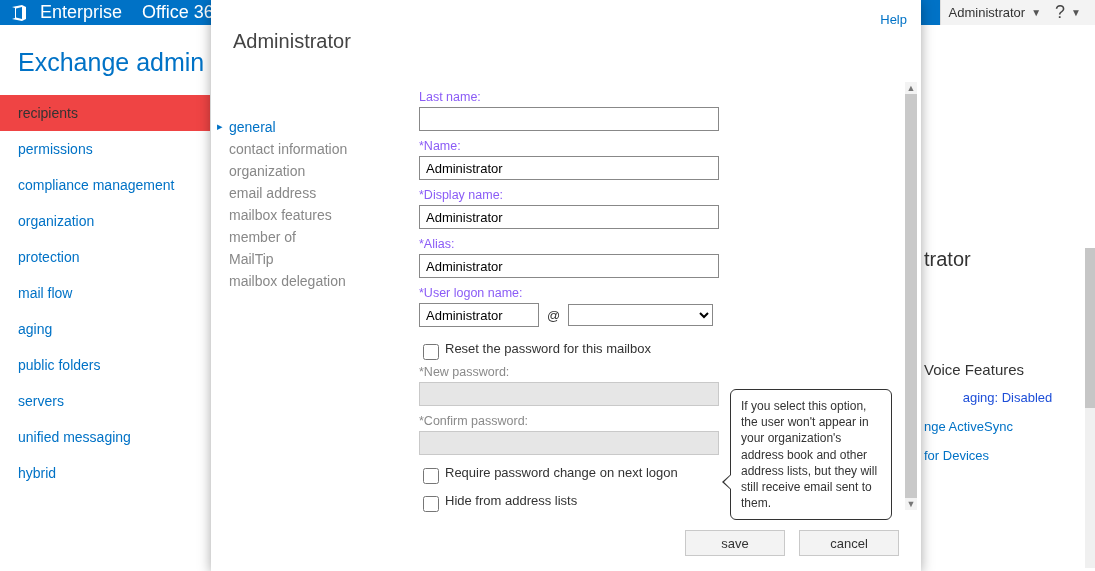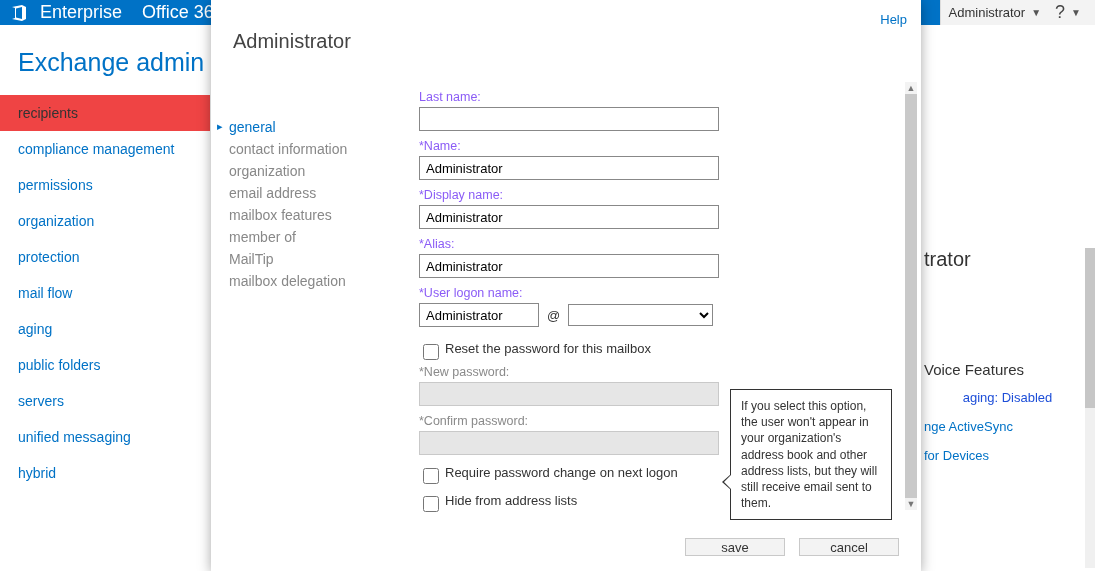--- a/index.html
+++ b/index.html
@@ -46,30 +46,30 @@
   .form-input.long { width:300px; }
   .form-input.short { width:120px; }
   .form-input.dis { background:#e6e6e6; border:1px solid #c9c9c9; }
   .logon-row { display:flex; align-items:center; gap:8px; }
   .at { font-size:13px; }
   .domain-select { width:145px; height:22px; border:1px solid #888; background:#fff; font-size:12px; }
   .chk-row { display:flex; align-items:flex-start; margin-top:10px; }
   .chk-row input { width:16px; height:16px; margin-right:6px; }
   .chk-row label { font-size:13px; }
   
-  .tooltip { position:absolute; left:730px; top:389px; width:162px; background:#fff; border:1px solid #333; border-radius:0; padding:8px 10px; font-size:12px; line-height:1.35; color:#333; z-index:40; }
+  .tooltip { position:absolute; left:730px; top:389px; width:162px; background:#fff; border:1px solid #333; border-radius:6px; padding:8px 10px; font-size:12px; line-height:1.35; color:#333; z-index:40; }
   .tooltip::before { content:""; position:absolute; left:-9px; top:84px; width:0; height:0; border-top:8px solid transparent; border-bottom:8px solid transparent; border-right:9px solid #333; }
   .tooltip::after { content:""; position:absolute; left:-7px; top:85px; width:0; height:0; border-top:7px solid transparent; border-bottom:7px solid transparent; border-right:7px solid #fff; }
   
   .modal-scroll { position:absolute; right:4px; top:82px; width:12px; height:428px; background:#f3f3f3; }
   .modal-scroll-up, .modal-scroll-down { width:12px; height:12px; background:#f3f3f3; color:#777; font-size:9px; text-align:center; line-height:12px; }
   .modal-scroll-thumb { position:absolute; top:12px; left:0; width:12px; height:404px; background:#c9c9c9; }
   
   .modal-footer { position:absolute; right:22px; bottom:15px; display:flex; gap:14px; }
-  .btn { width:100px; height:18px; background:#f3f3f3; border:1px solid #c9c9c9; font-size:13px; color:#333; cursor:pointer; }
+  .btn { width:100px; height:26px; background:#f3f3f3; border:1px solid #c9c9c9; font-size:13px; color:#333; cursor:pointer; }
   .ribbon-tab { cursor:pointer; }
   .row-gap { margin-top:3px; }
 </style>
 </head>
 <body>
 
 <div class="page">
 
   <div class="ribbon">
     <div class="ribbon-logo">
@@ -86,22 +86,22 @@
       <span class="caret">▼</span>
       <span class="help-q">?</span>
       <span class="caret">▼</span>
     </div>
   </div>
 
   <div class="page-title">Exchange admin cer</div>
 
   <div class="left-nav">
     <div class="nav-item selected">recipients</div>
+    <div class="nav-item">permissions</div>
     <div class="nav-item">compliance management</div>
-    <div class="nav-item">permissions</div>
     <div class="nav-item">organization</div>
     <div class="nav-item">protection</div>
     <div class="nav-item">mail flow</div>
     <div class="nav-item">aging</div>
     <div class="nav-item">public folders</div>
     <div class="nav-item">servers</div>
     <div class="nav-item">unified messaging</div>
     <div class="nav-item">hybrid</div>
   </div>
 

